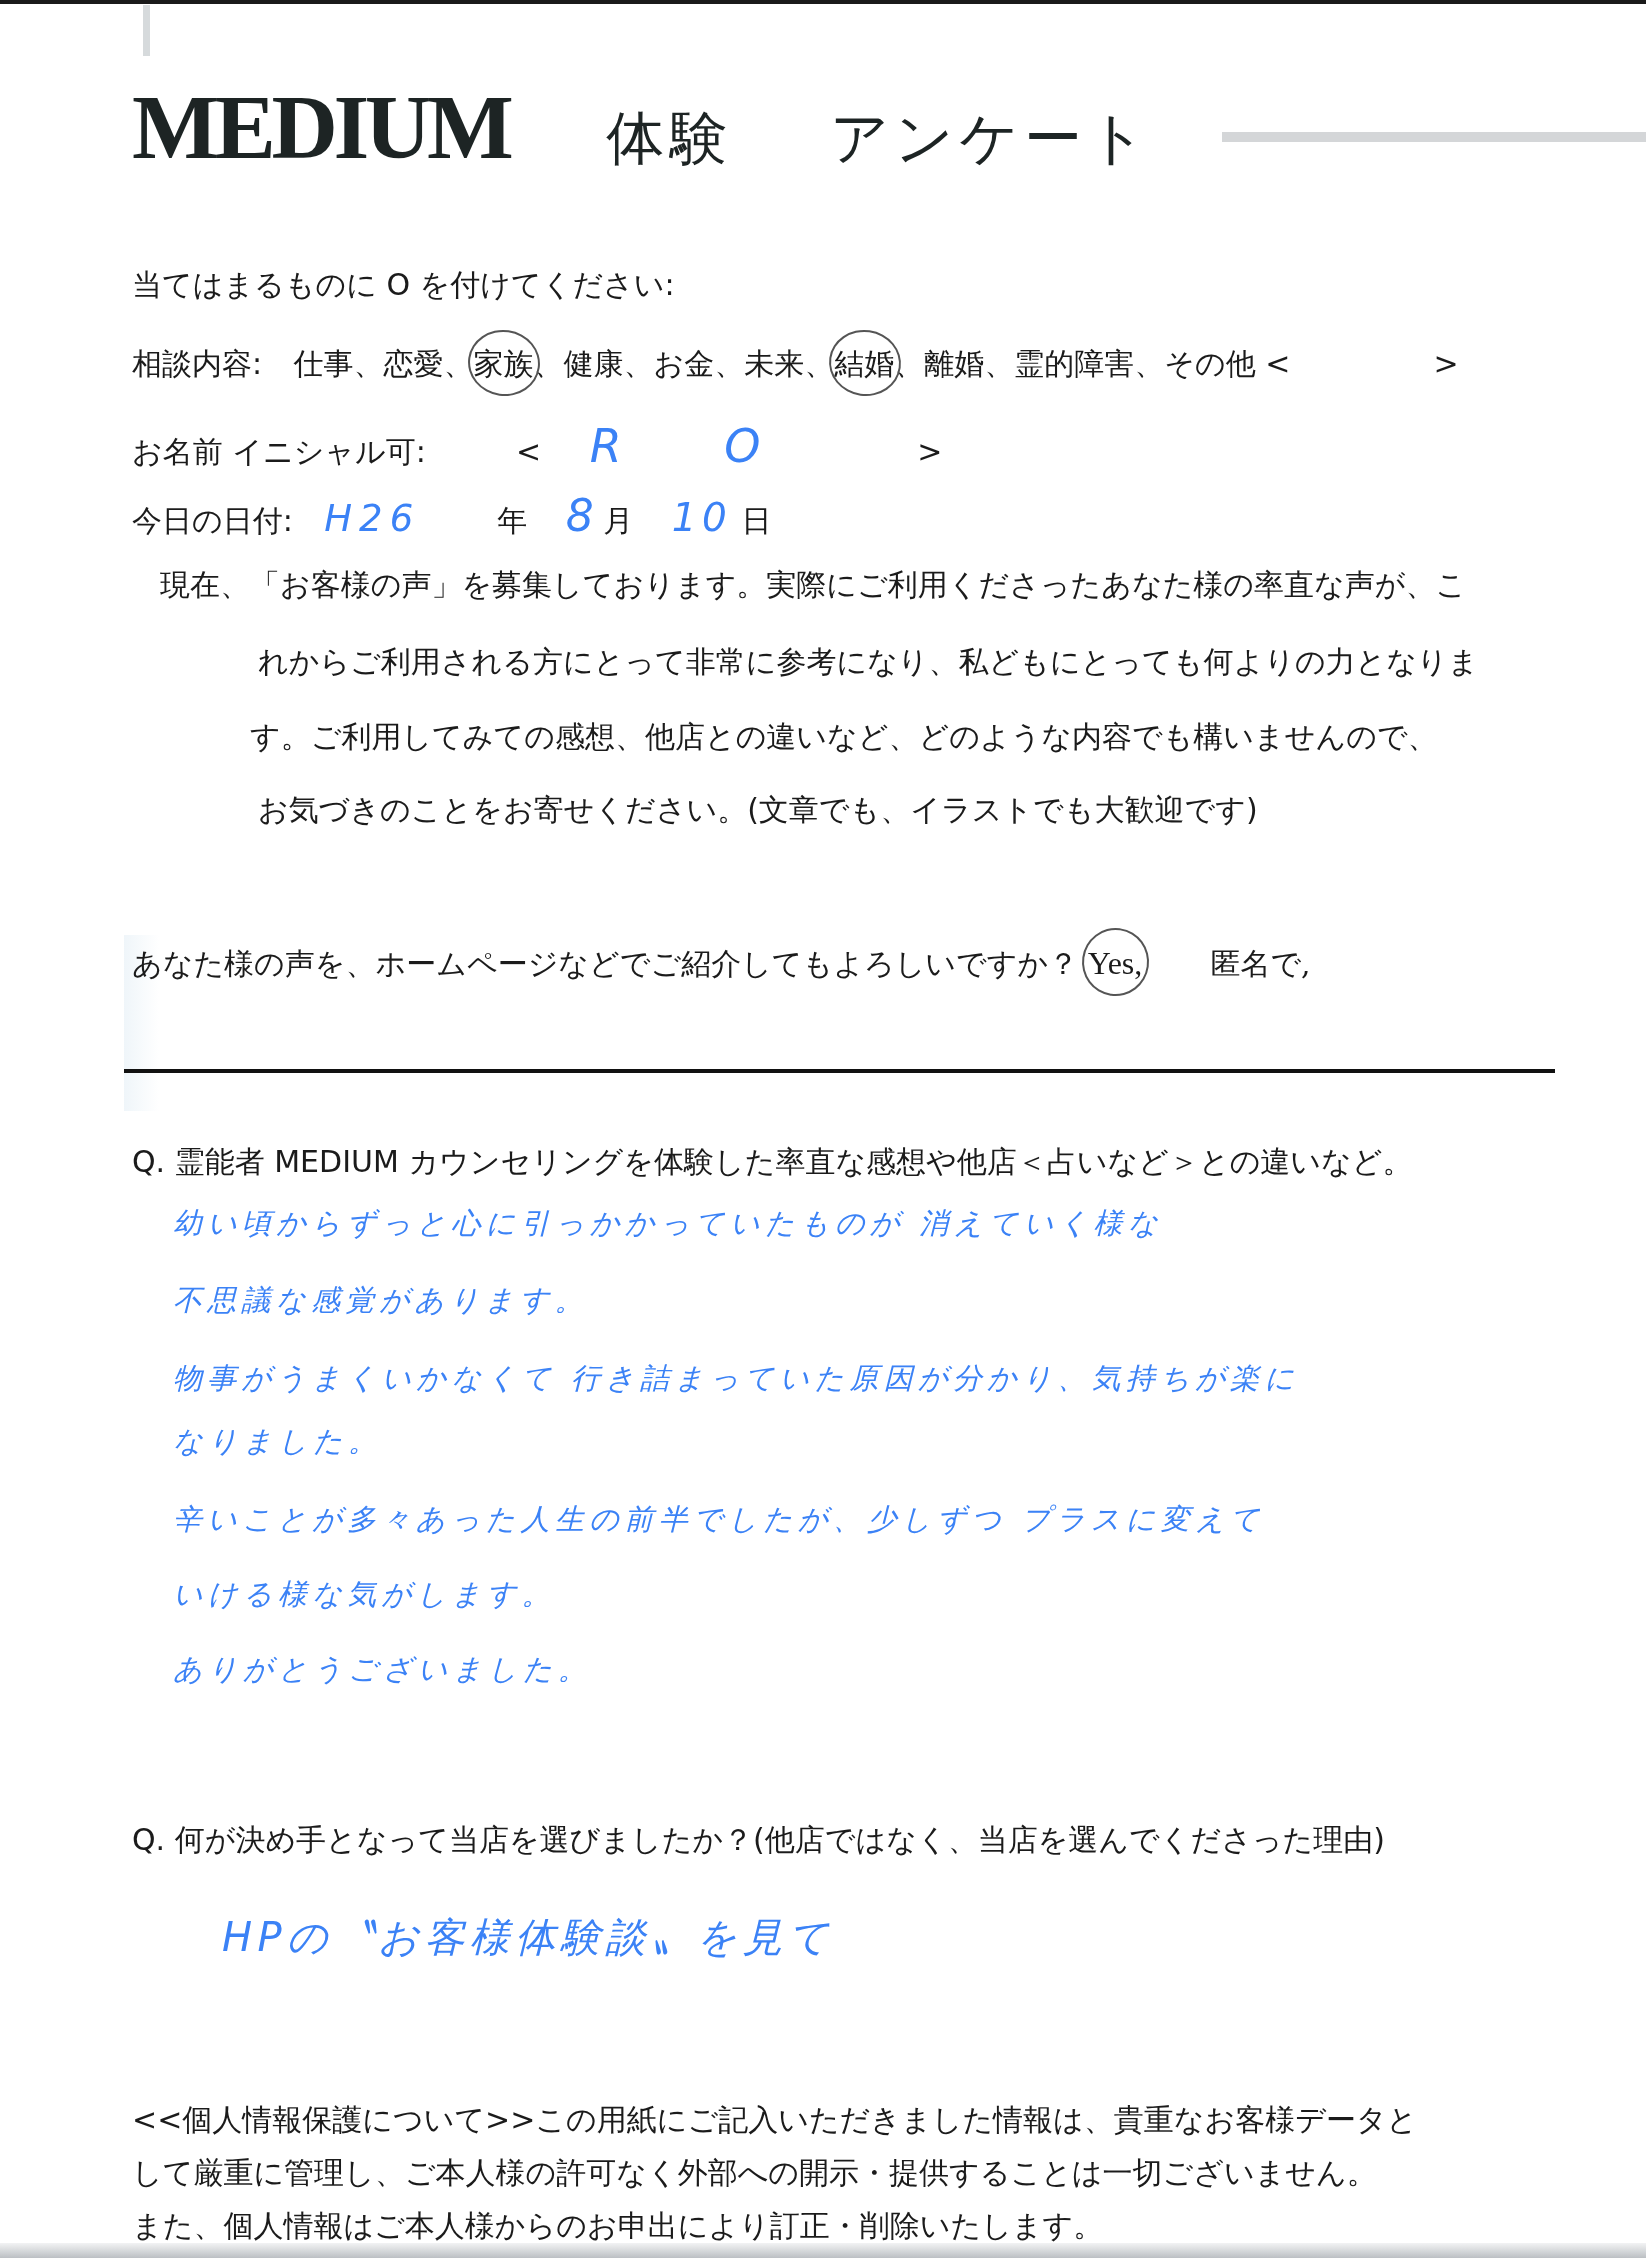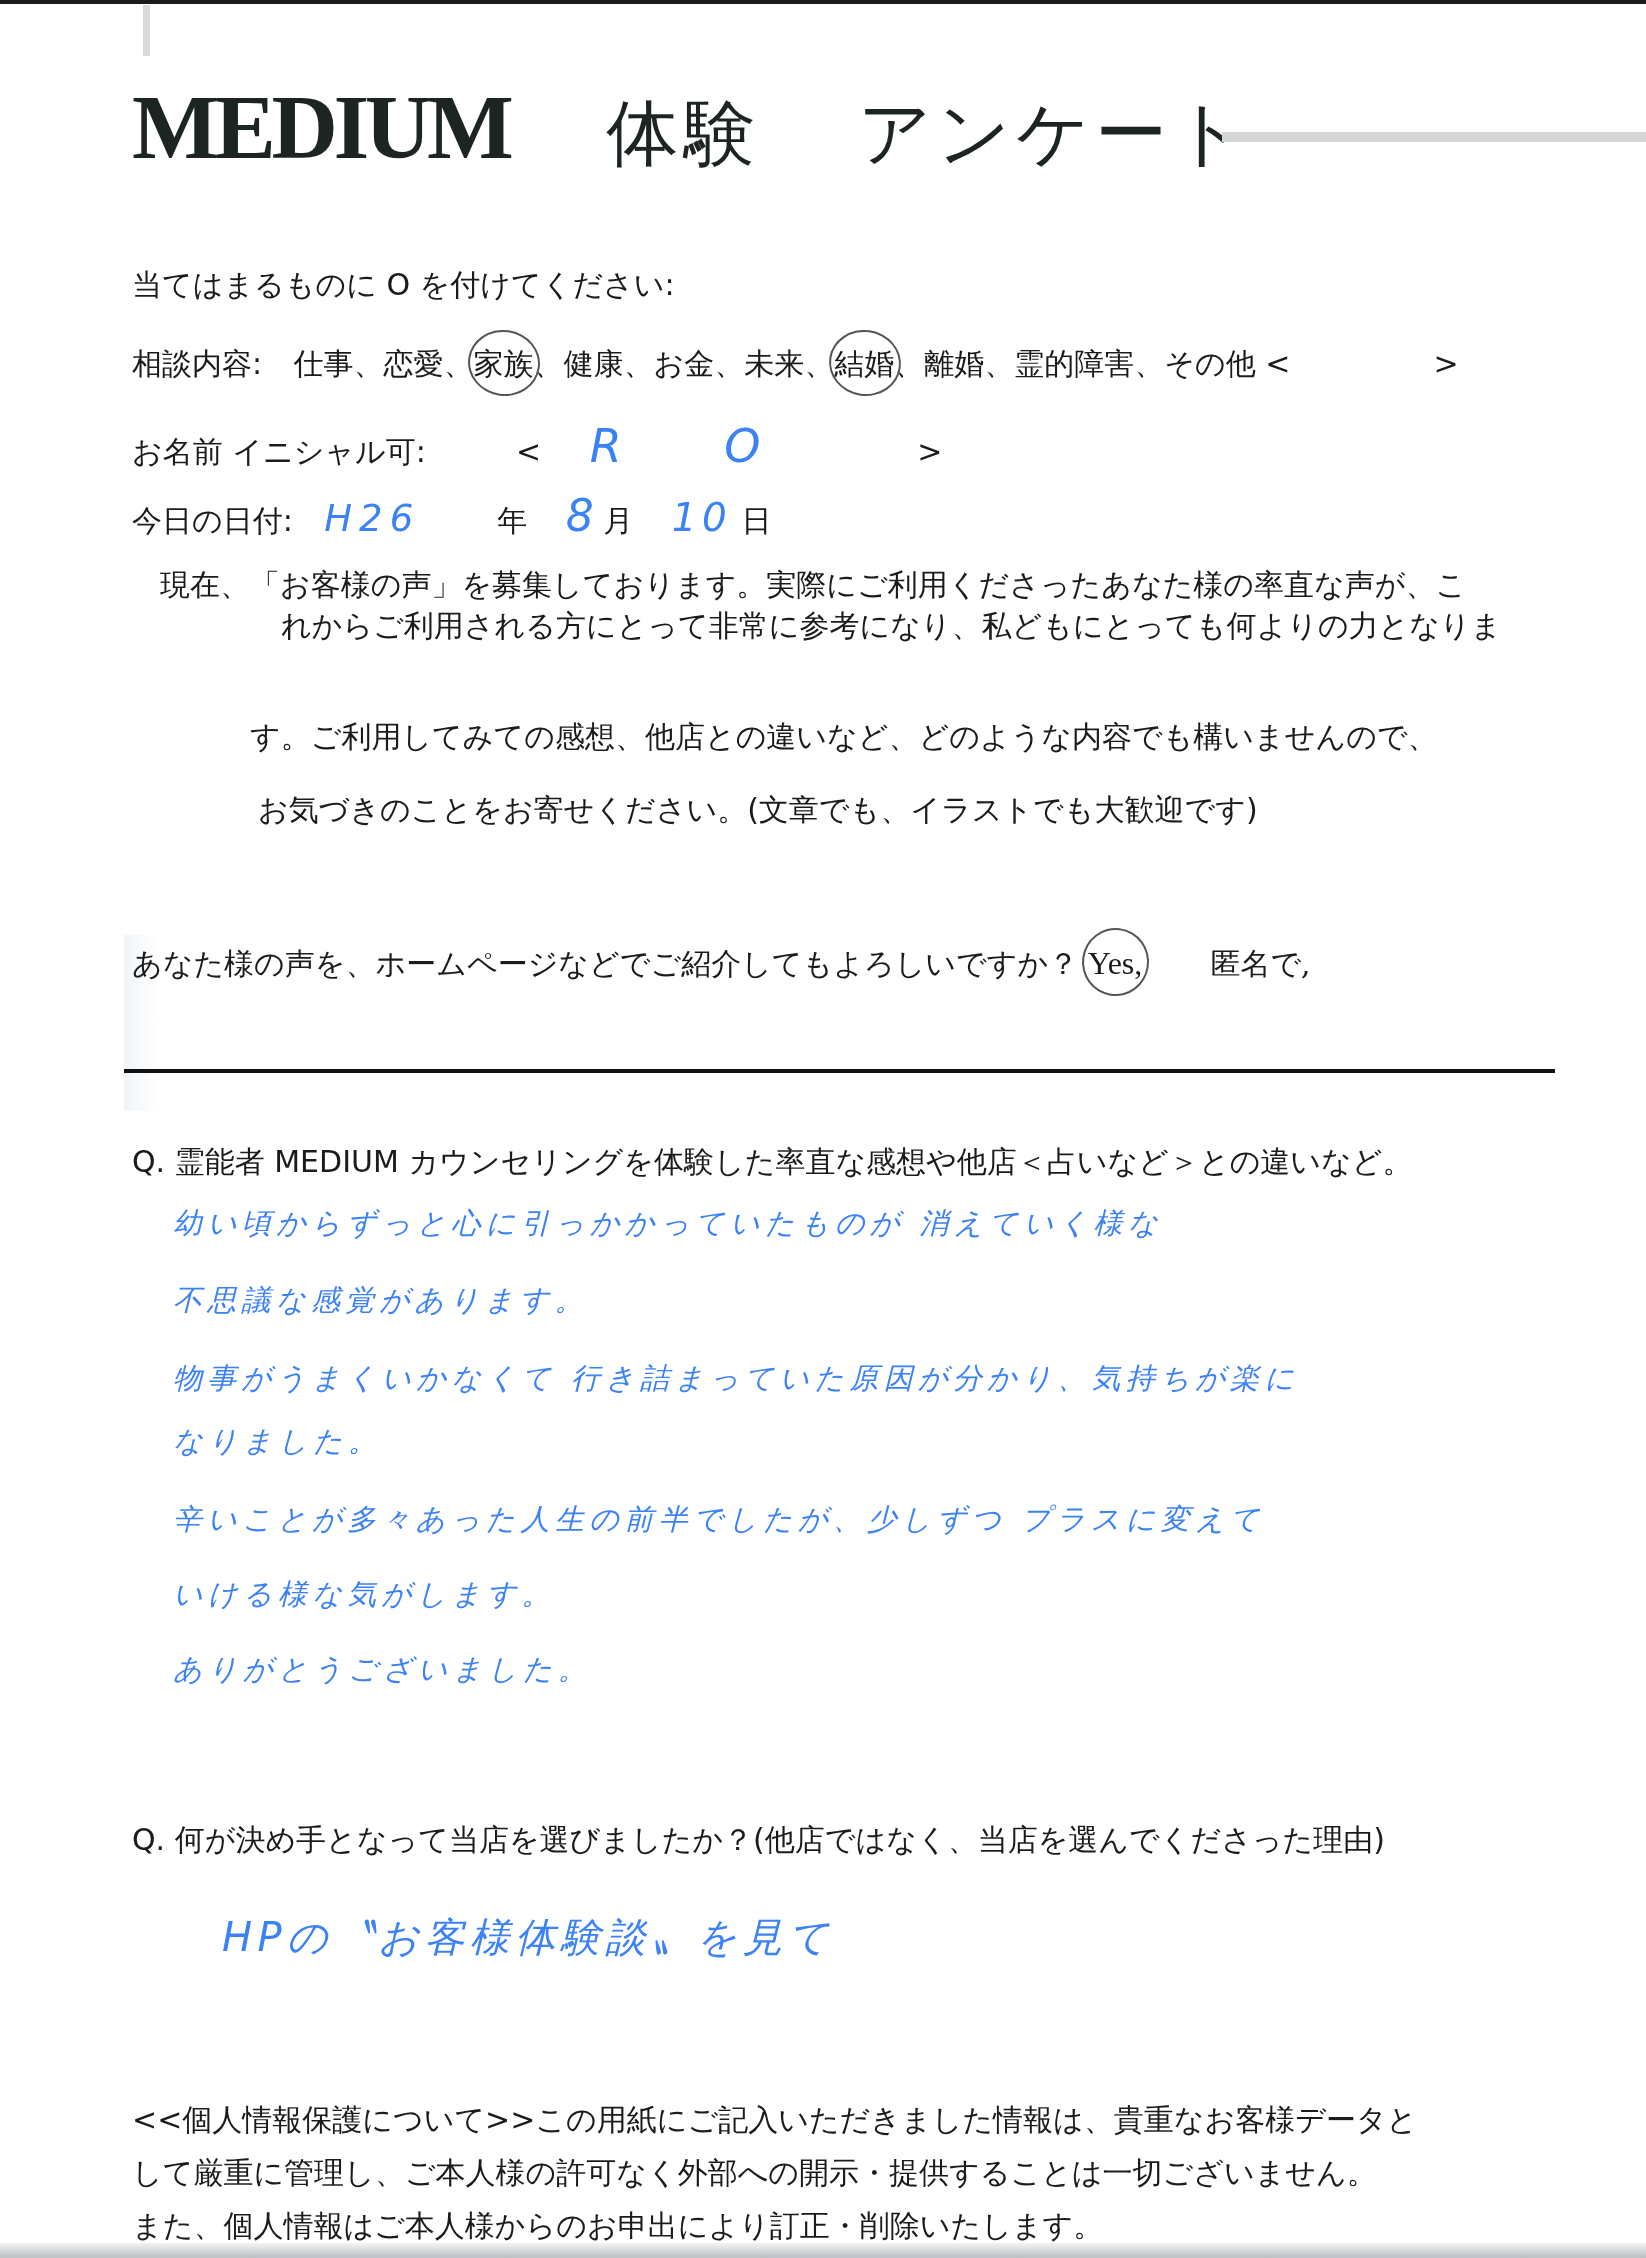--- a/index.html
+++ b/index.html
@@ -9,21 +9,21 @@
     }
     .scan-top-edge { position: absolute; left: 0; top: 0; width: 1646px; height: 4.4px; background: #1a1a1a; }
     .scan-left-mark { position: absolute; left: 143px; top: 5.3px; width: 7px; height: 51px; background: #d6dadc; }
     .title-rule { position: absolute; left: 1222px; top: 132px; width: 424px; height: 9.7px; background: #d4d6d8; }
     .title {
       position: absolute; left: 132px; top: 19.4px; white-space: nowrap;
       font-family: "Liberation Serif", "DejaVu Serif", serif; font-size: 92px; color: #1d2424;
       letter-spacing: -4.4px; line-height: 1;
     }
     .title .t-gap { display: inline-block; width: 97px; }
-    .title .jp { font-family: "DejaVu Sans", sans-serif; font-weight: 300; letter-spacing: 5.3px; font-size: 72px; }
+    .title .jp { font-family: "DejaVu Sans", sans-serif; font-weight: 300; letter-spacing: 5.3px; font-size: 58px; }
     .line { position: absolute; white-space: nowrap; font-size: 30px; line-height: 1.2; color: #1b1b1b; }
     .label { display: inline-block; }
     .hand {
       font-family: "DejaVu Sans", sans-serif; font-style: italic; color: #3b82f6; font-weight: 300;
     }
     .circled { position: relative; display: inline-block; }
     .circled::after {
       content: ""; position: absolute; left: -5.3px; right: -7px; top: -16px; bottom: -14px;
       border: 2.2px solid #555; border-radius: 50%; transform: rotate(8deg);
     }
@@ -73,21 +73,21 @@
   <span>年</span>
   <span style="display:inline-block; width:19.4px;"></span>
   <span class="hand" style="font-size:44px;">8</span>
   <span>月</span>
   <span style="display:inline-block; width:19.4px;"></span>
   <span class="hand" style="font-size:39px; letter-spacing:5.3px;">10</span>
   <span>日</span>
 </div>
 
 <div class="line" style="left:132px; top:567px;margin-left:28px;">現在、「お客様の声」を募集しております。実際にご利用くださったあなた様の率直な声が、こ</div>
-<div class="line" style="left:258px; top:608px;margin-left:23px;">れからご利用される方にとって非常に参考になり、私どもにとっても何よりの力となりま</div>
+<div class="line" style="left:258px; top:644px;">れからご利用される方にとって非常に参考になり、私どもにとっても何よりの力となりま</div>
 <div class="line" style="left:250px; top:719px;">す。ご利用してみての感想、他店との違いなど、どのような内容でも構いませんので、</div>
 <div class="line" style="left:258px; top:792px;">お気づきのことをお寄せください。(文章でも、イラストでも大歓迎です)</div>
 
 <div class="left-shadow"></div>
 <div class="line" style="left:132px; top:944px;">
   <span>あなた様の声を、ホームページなどでご紹介してもよろしいですか？</span>
   <span class="circled" style="font-family:Liberation Serif, serif; font-size:32px;">Yes,</span>
   <span style="display:inline-block; width:49px;"></span>
   <span style="font-family:'DejaVu Serif', serif;">匿名で,</span>
 </div>

